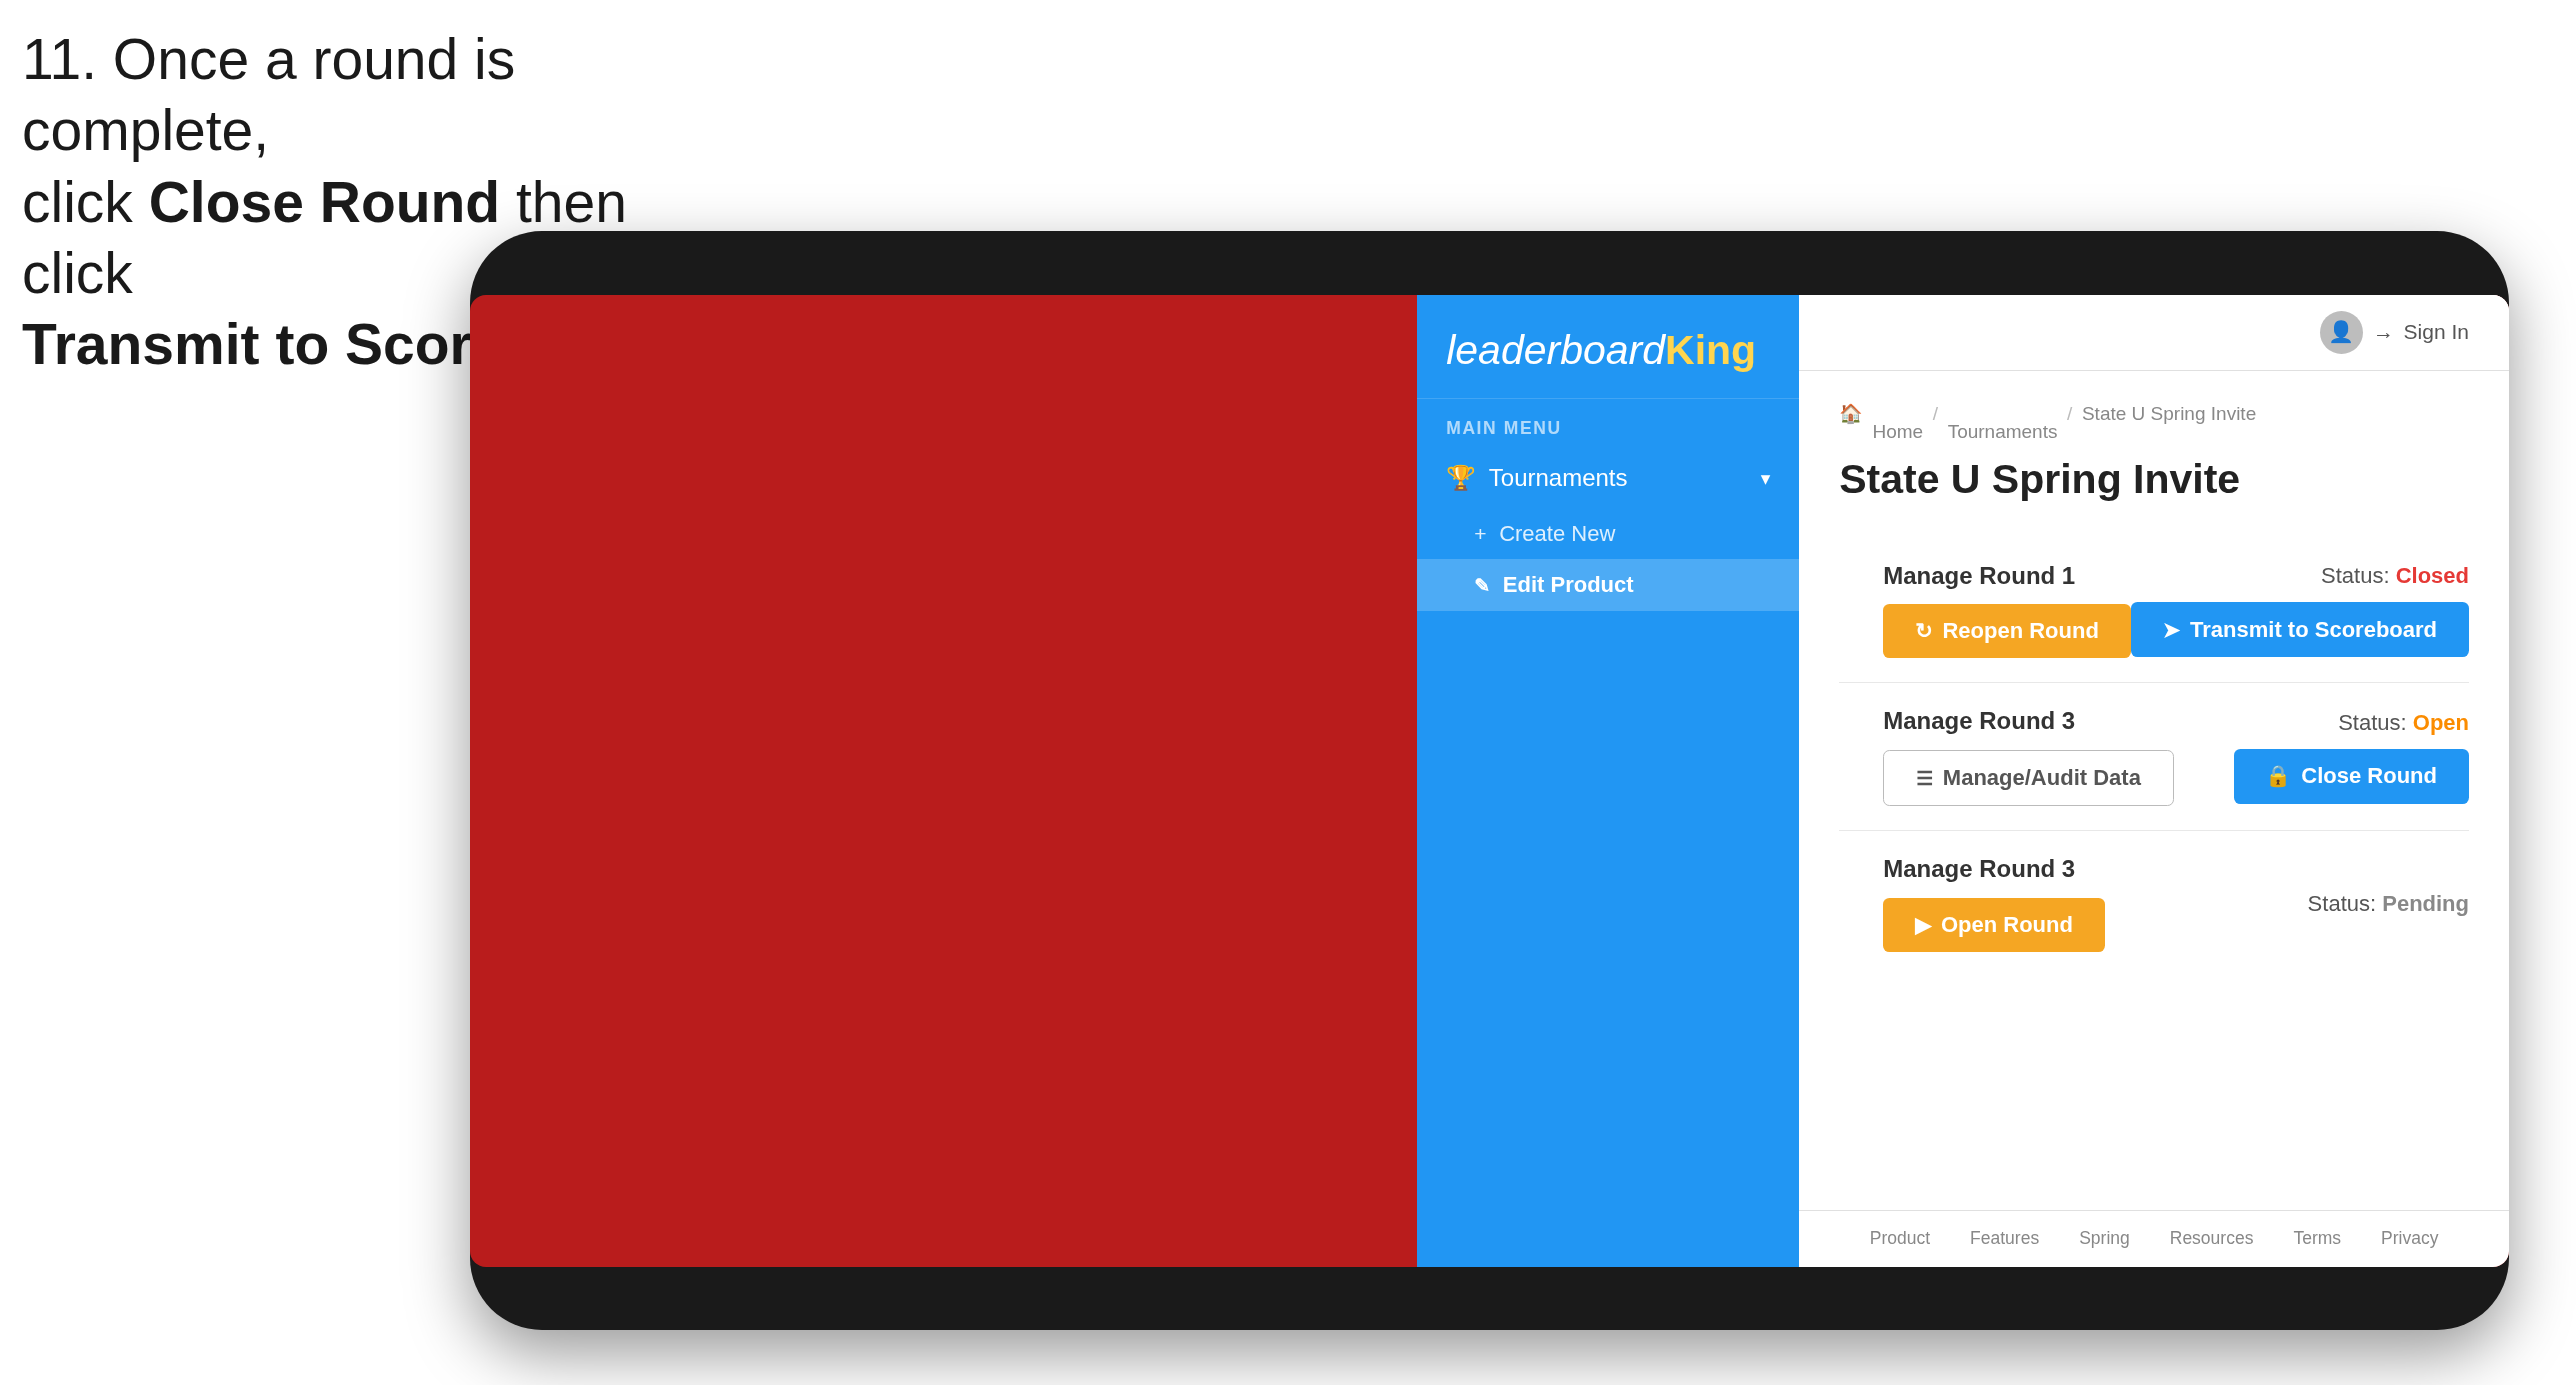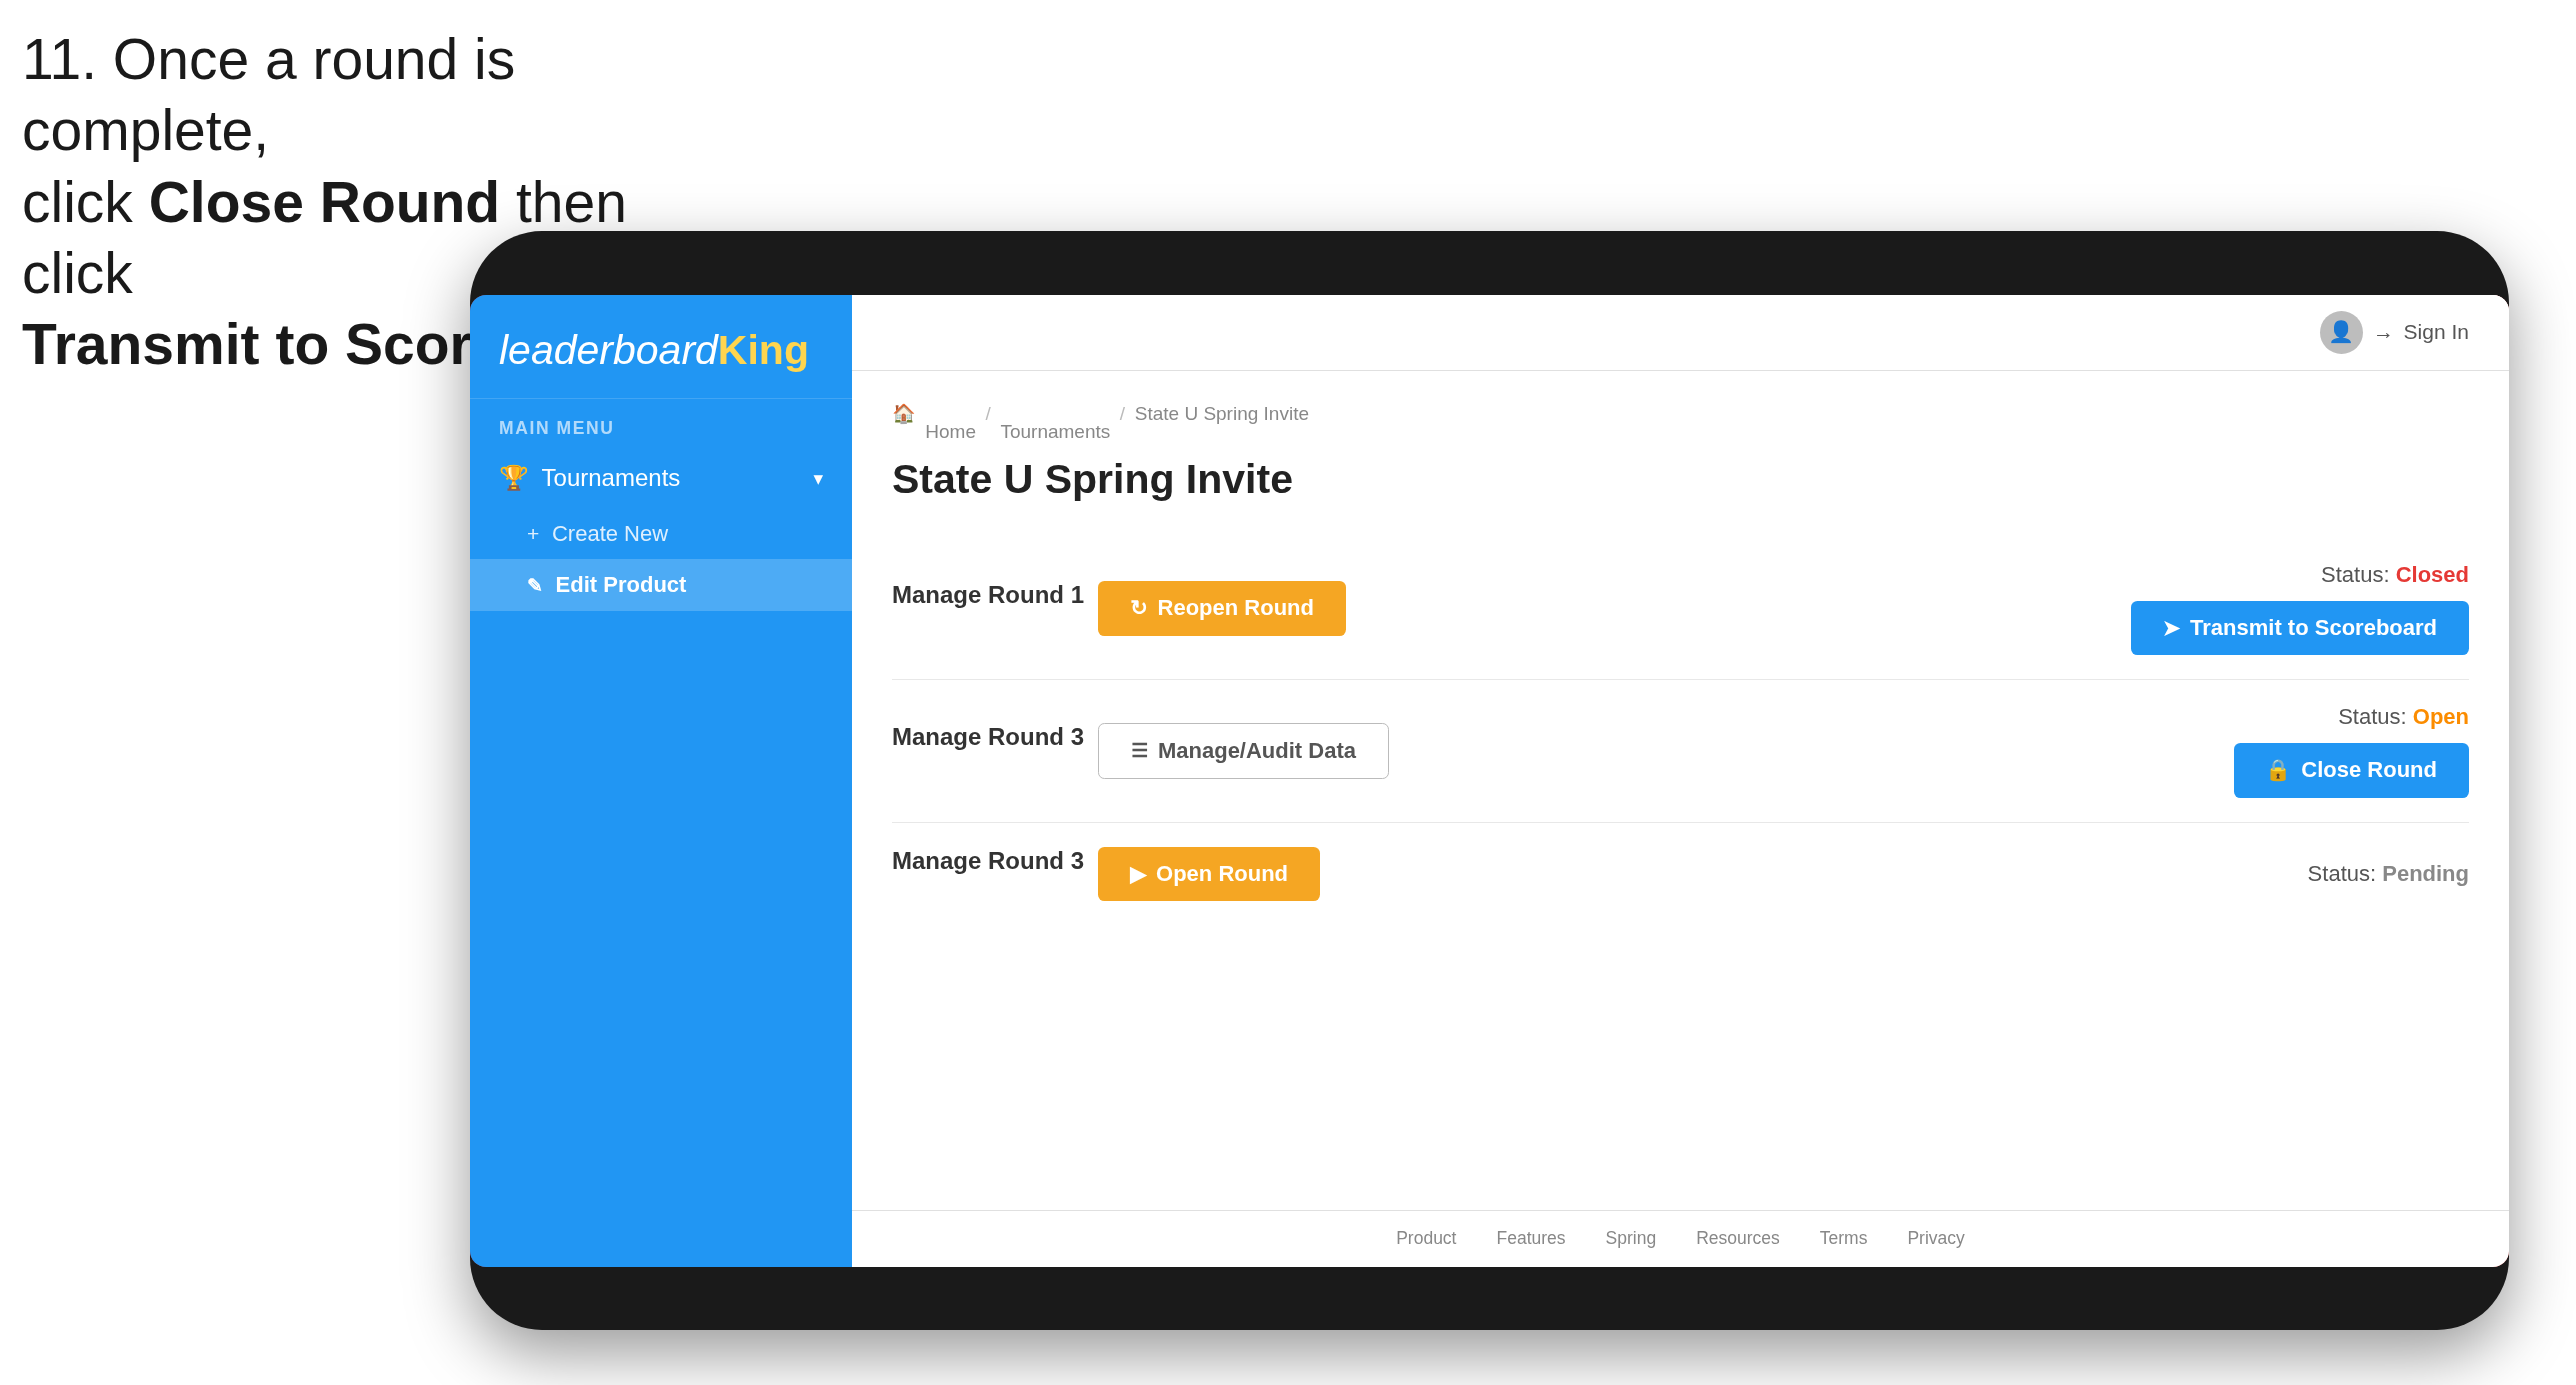--- a/index.html
+++ b/index.html
@@ -52,20 +52,21 @@
     }
 
     .tablet-screen {
       width: 2224px;
       height: 972px;
       background: #b91c1c;
       border-radius: 16px;
       overflow: hidden;
       display: flex;
       flex-direction: column;
+      align-items: flex-end;
     }
 
     
     .app-container {
       display: flex;
       flex: 1;
       height: 100%;
     }
 
     
@@ -204,22 +205,23 @@
       border-bottom: 0.8px solid #e8e8e8;
       padding: 24px 0;
       display: flex;
       align-items: center;
       justify-content: space-between;
     }
     .round-card:last-child { border-bottom: none; }
 
     .round-left {
       display: flex;
-      flex-direction: row;
+      flex-direction: column;
       gap: 14.3px;
+      margin-left: 44px;
     }
 
     .round-title {
       font-size: 24px;
       font-weight: 600;
       color: #333;
     }
 
     .round-right {
       display: flex;

